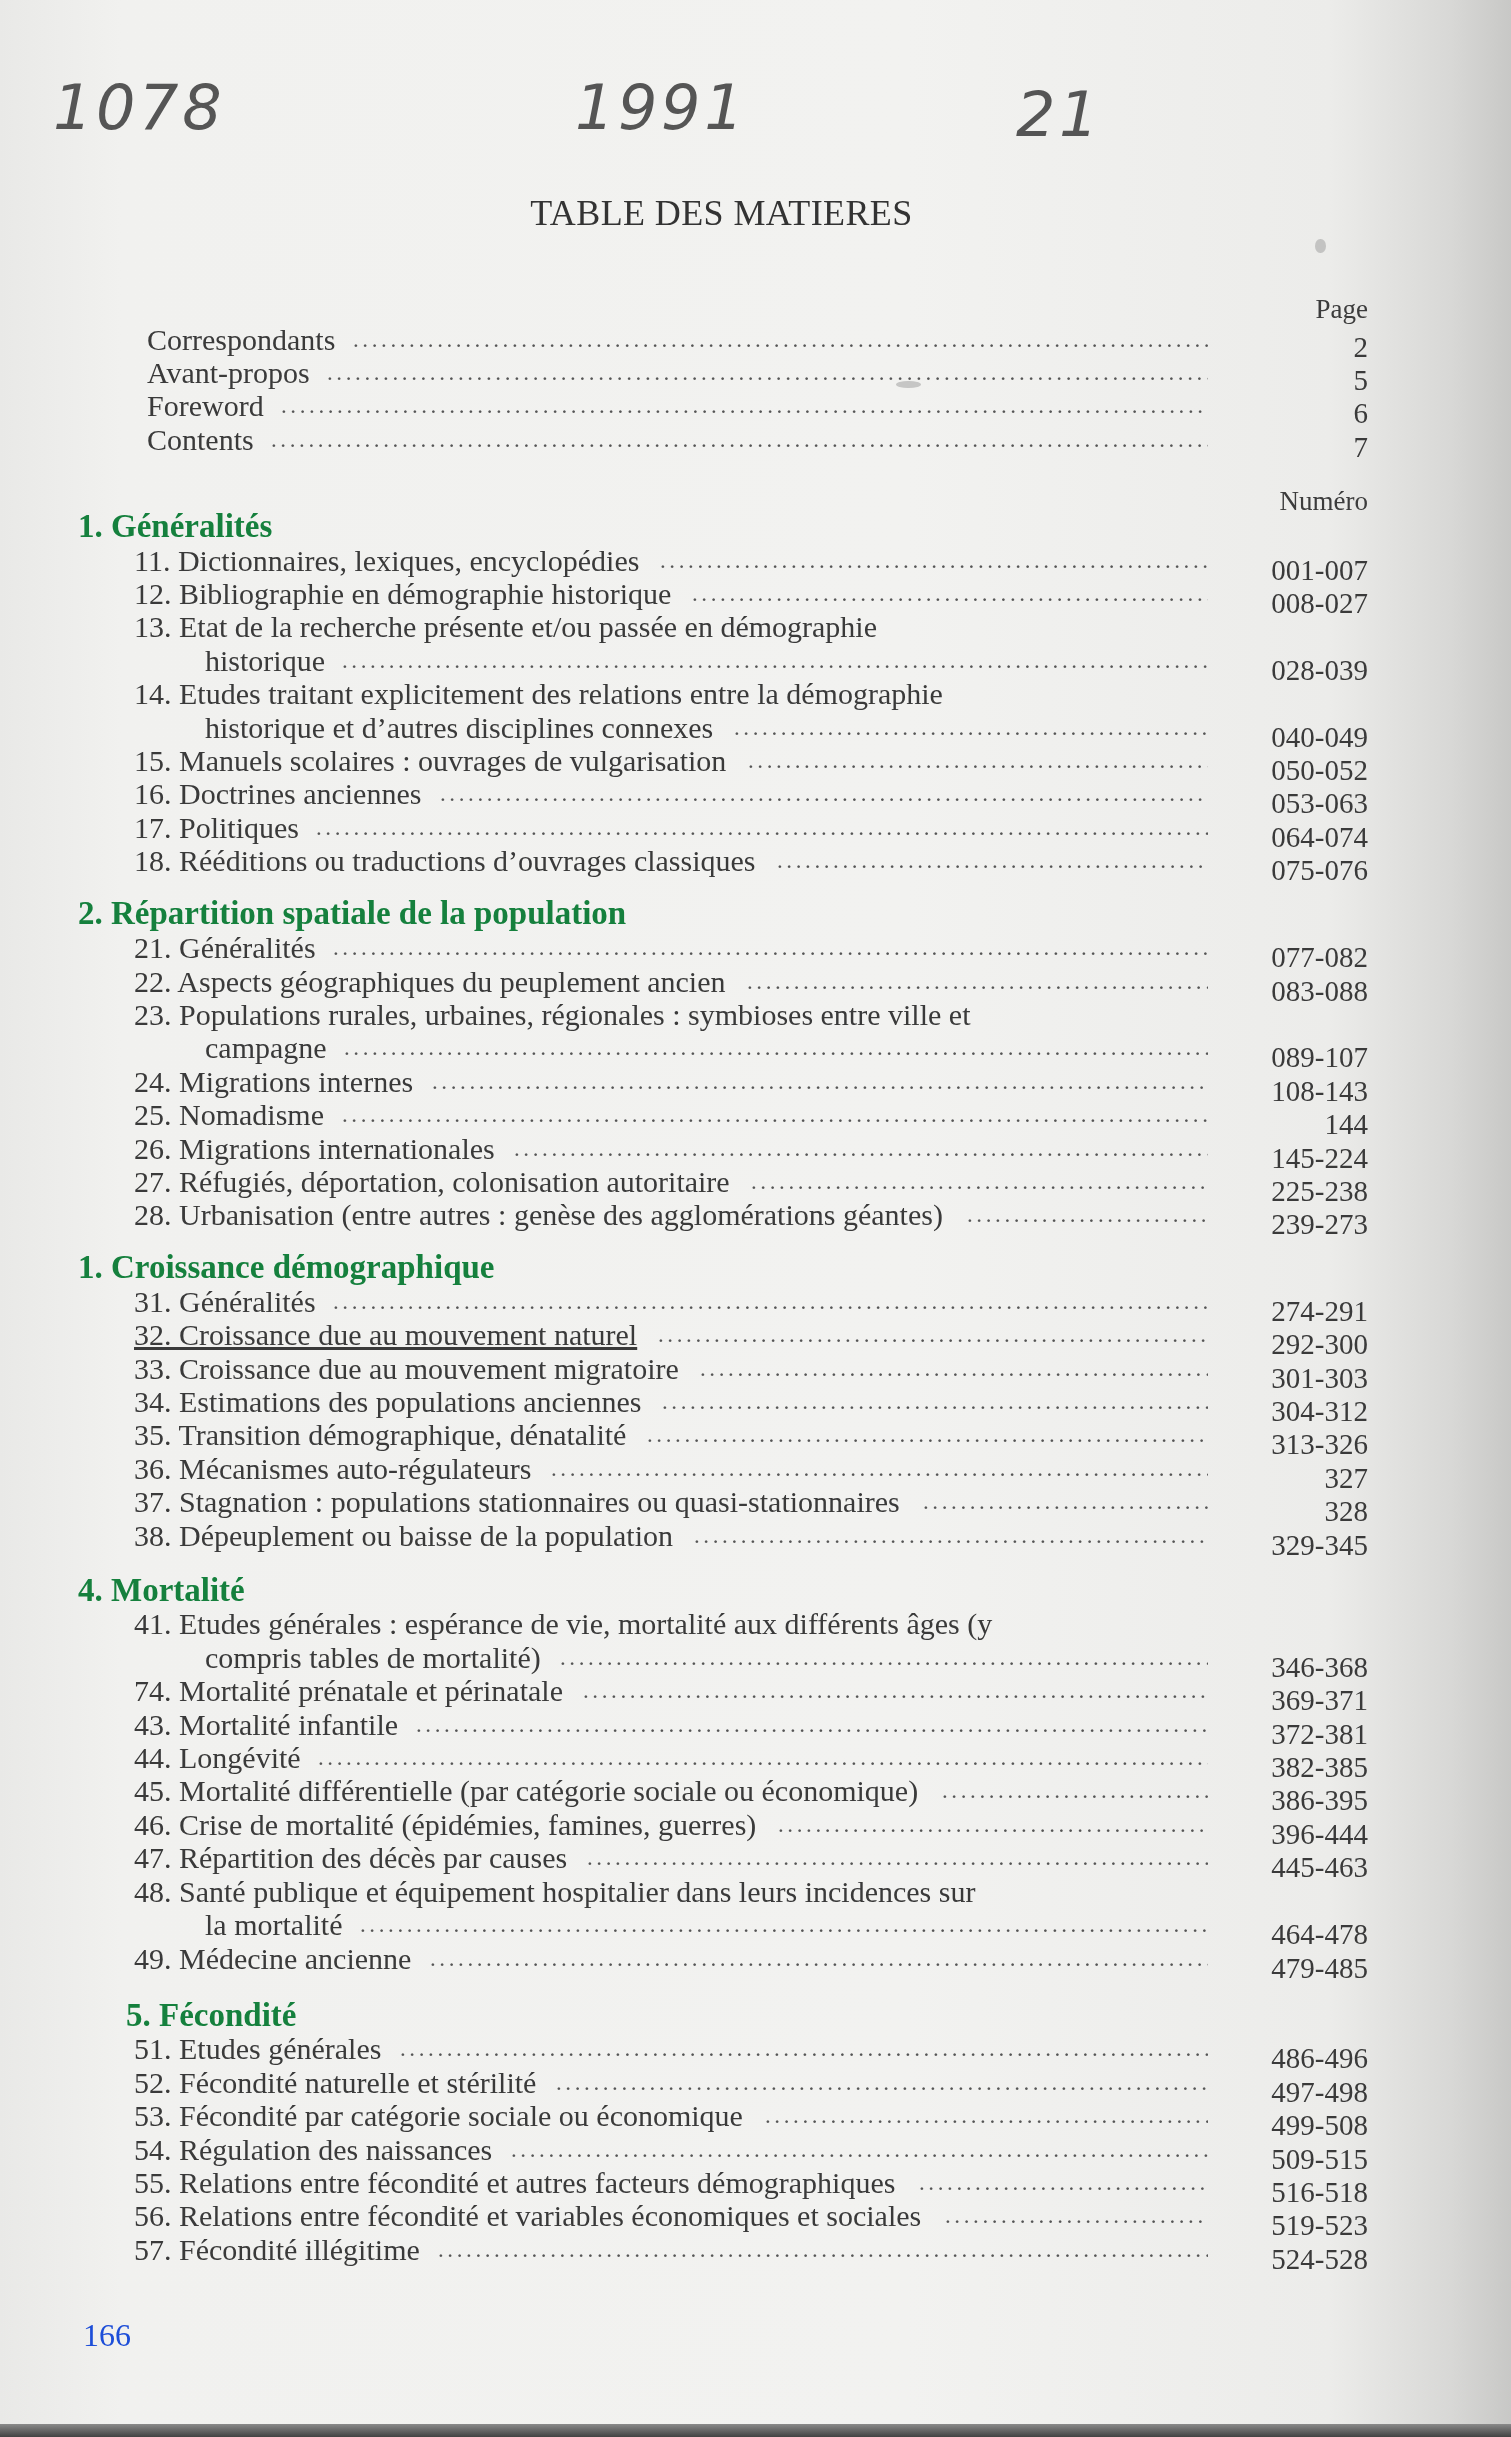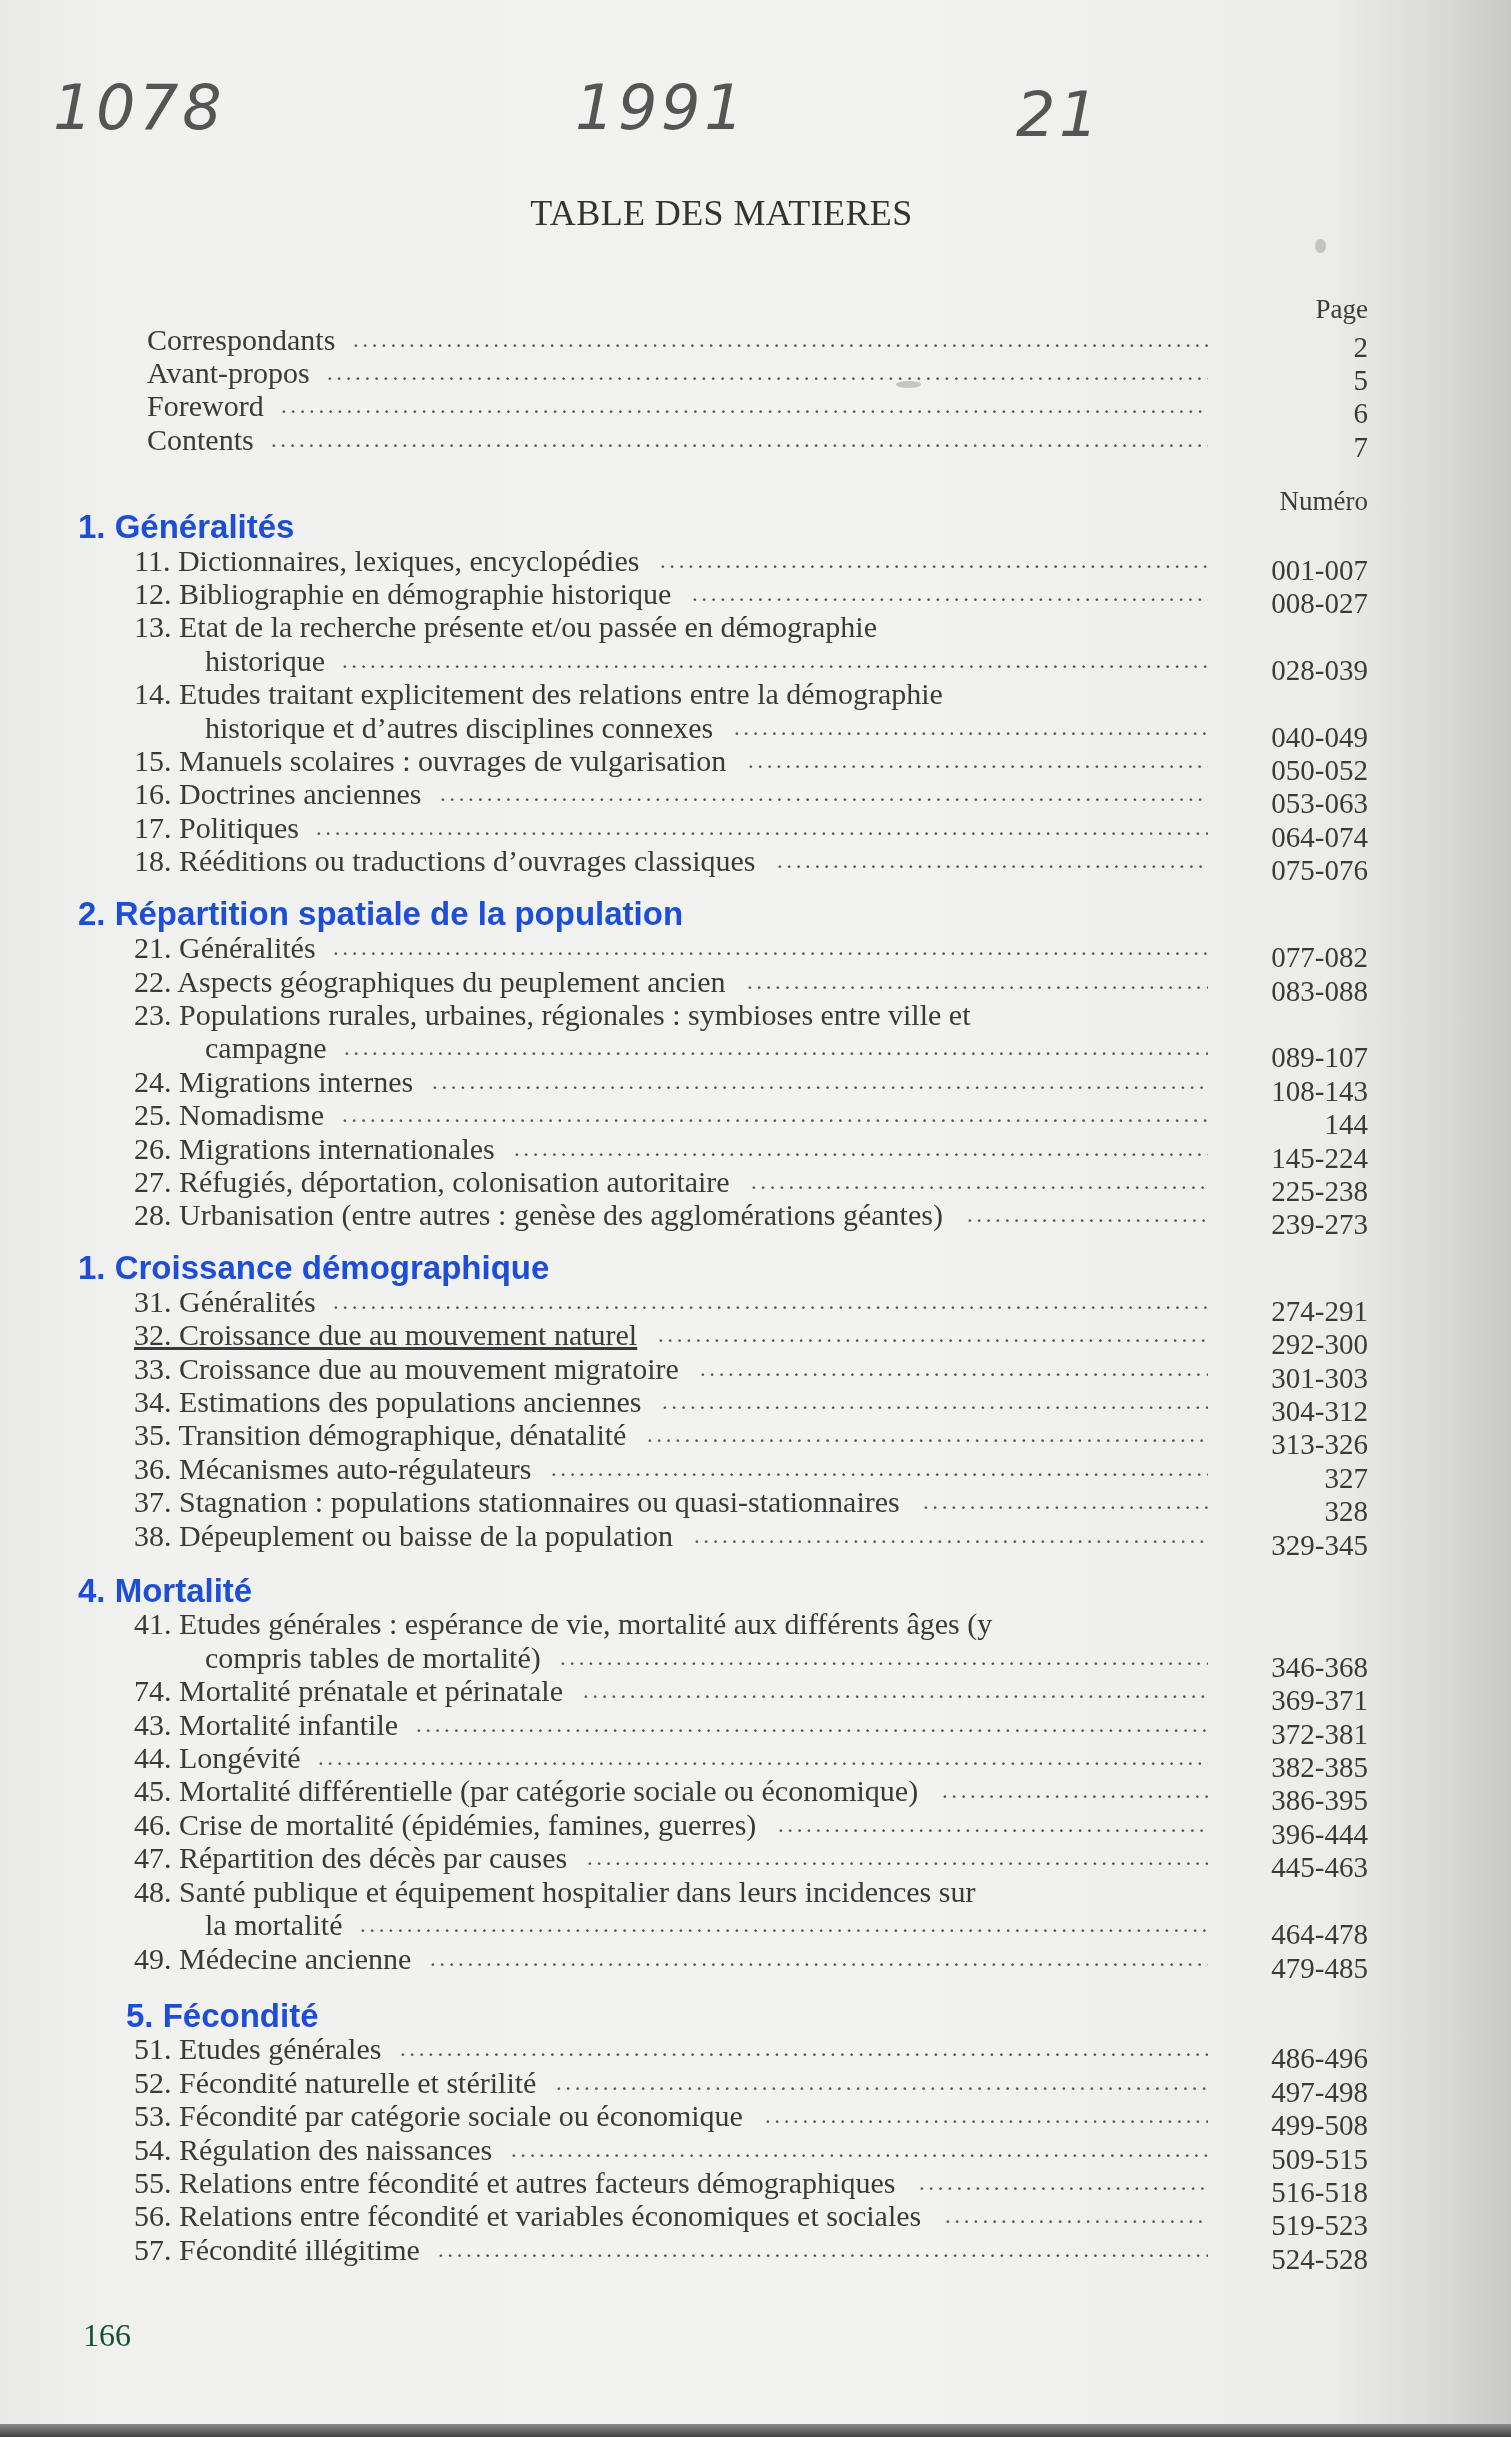--- a/index.html
+++ b/index.html
@@ -51,25 +51,25 @@
       position: absolute; right: 303px; height: 34px; overflow: hidden;
       white-space: nowrap; letter-spacing: 3.6px; color: #555; font-size: 23px;
     }
     .row .num {
       position: absolute; right: 143px; text-align: right; white-space: nowrap;
       font-size: 29px;
     }
     .section-h {
       position: absolute; left: 78px;
       font-size: 33px; font-weight: bold;
-      font-family: Liberation Sans, sans-serif; color: #1d4ed8;
+      font-family: Liberation Serif, serif; color: #15803d;
     }
     .footer-page {
       position: absolute; left: 83px; top: 2317px;
-      font-size: 32px; font-family: "Liberation Serif", serif; color: #14532d;
+      font-size: 32px; font-family: "Liberation Serif", serif; color: #1d4ed8;
     }
     .smudge { position: absolute; border-radius: 50%; background: #9a9a9a; opacity: .5; }
   </style>
 </head>
 <body>
 
 <div class="page"></div>
 
 <div class="hand h1">1078</div>
 <div class="hand h2">1991</div>

